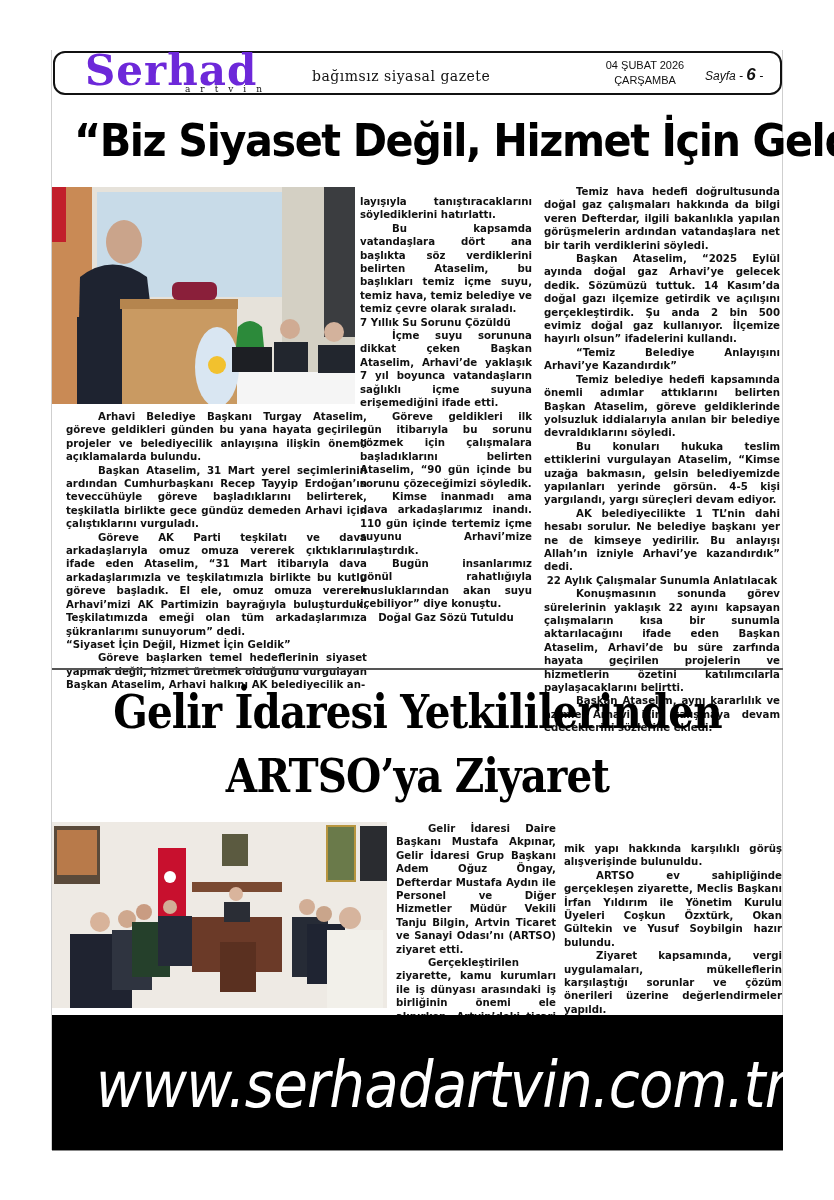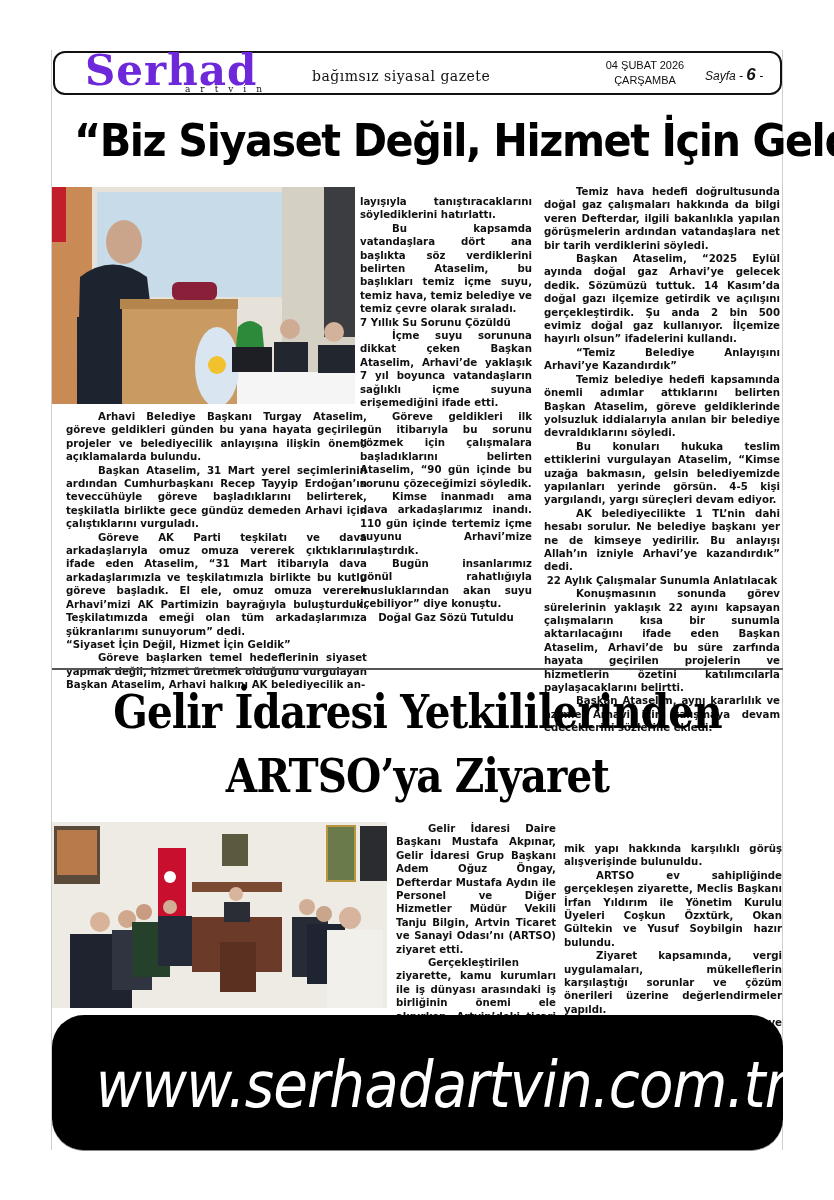--- a/index.html
+++ b/index.html
@@ -35,21 +35,21 @@
 
   .divider { position: absolute; left: 52px; top: 668px; width: 731px; height: 2px; background: #555; }
 
   .headline2 { position: absolute; left: 52px; top: 680px; width: 731px; text-align: center; font-family: "DejaVu Serif", serif; font-weight: bold; font-size: 46px; line-height: 64px; letter-spacing: -1px; transform: scaleX(0.88); transform-origin: center; white-space: nowrap; }
 
   .photo2 { position: absolute; left: 52px; top: 822px; width: 335px; height: 186px; overflow: hidden; background: #e9e6e0; }
 
   .col4 { left: 396px; top: 822px; width: 160px; }
   .col5 { left: 564px; top: 842px; width: 218px; }
 
-  .banner { position: absolute; left: 52px; top: 1015px; width: 731px; height: 136px; background: #000; border-bottom: 1px solid #888; border-radius: 32px; }
+  .banner { position: absolute; left: 52px; top: 1015px; width: 731px; height: 136px; background: #000; border-bottom: 1px solid #888; }
   .banner-text { position: absolute; left: 0; top: 20px; width: 100%; text-align: center; font-family: "DejaVu Sans", sans-serif; font-style: italic; font-size: 64px; color: #fff; letter-spacing: -1px; transform: scaleX(0.88); transform-origin: center; white-space: nowrap; line-height: 100px; }
 </style>
 </head>
 <body>
 
 <div class="page-frame"></div>
 
 <header class="masthead">
   <div class="mast-logo">Serhad</div>
   <div class="mast-sub">artvin</div>

